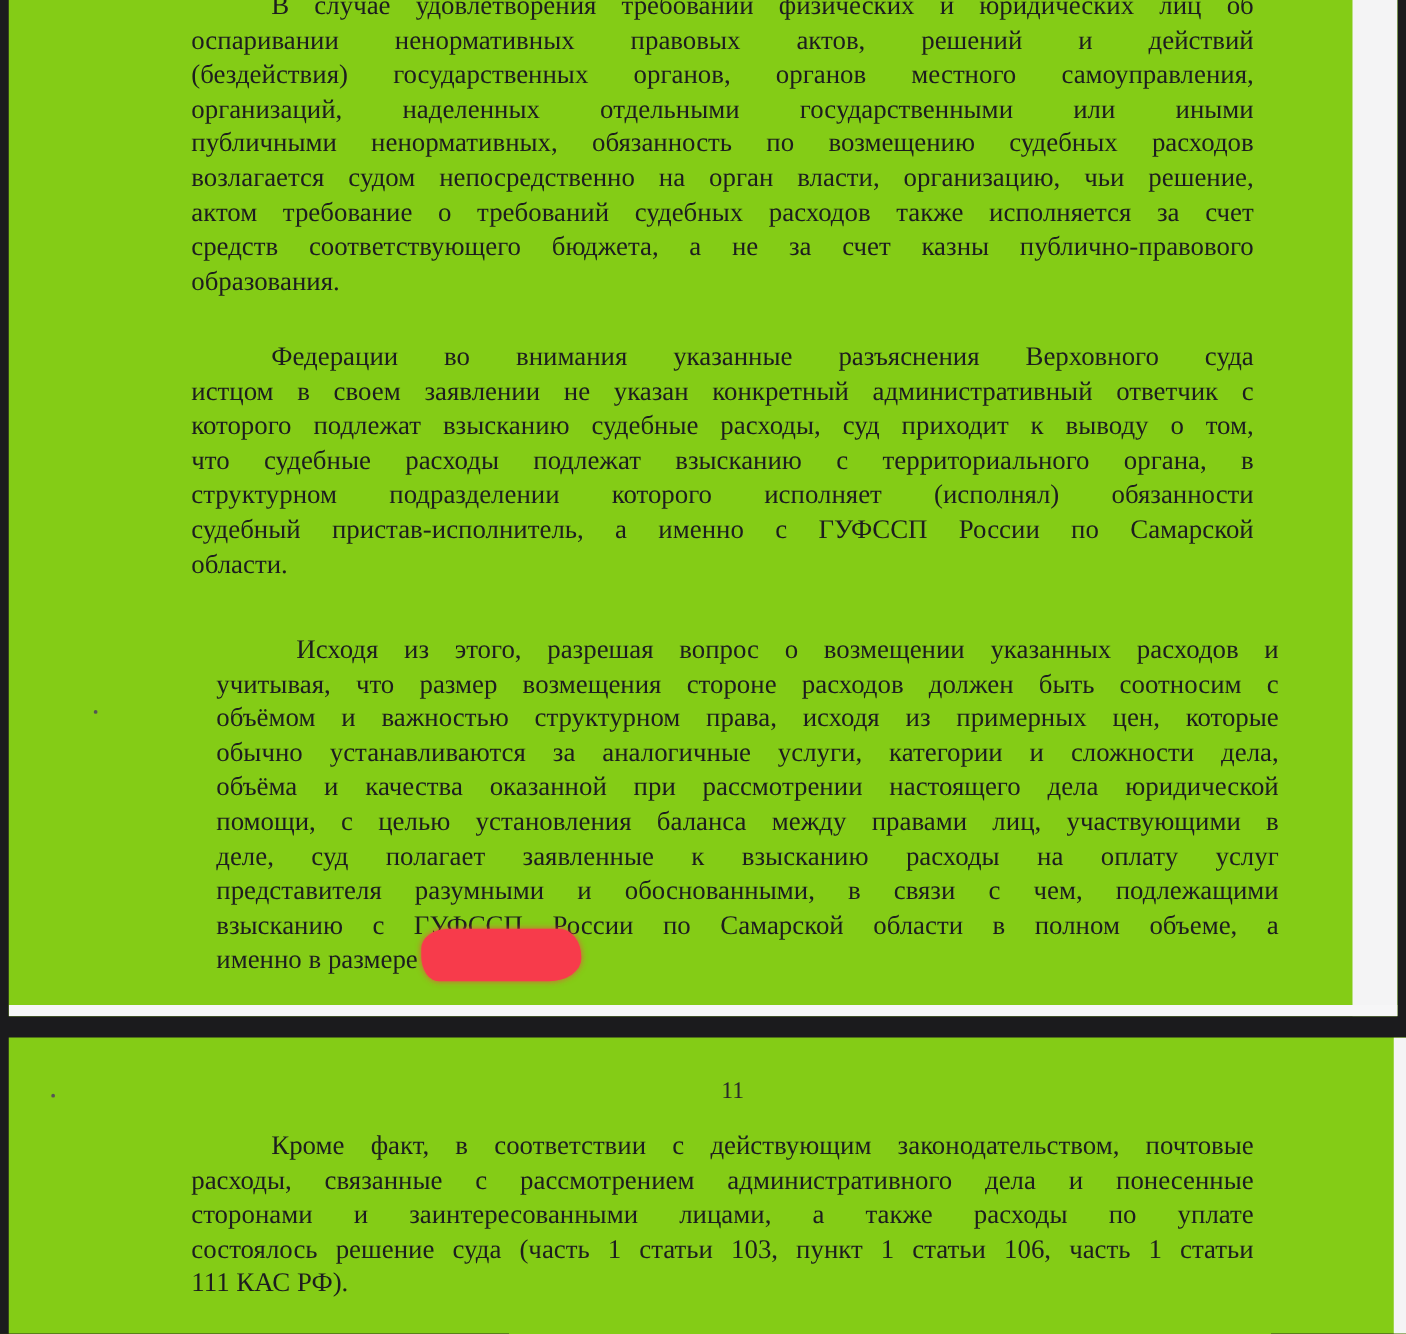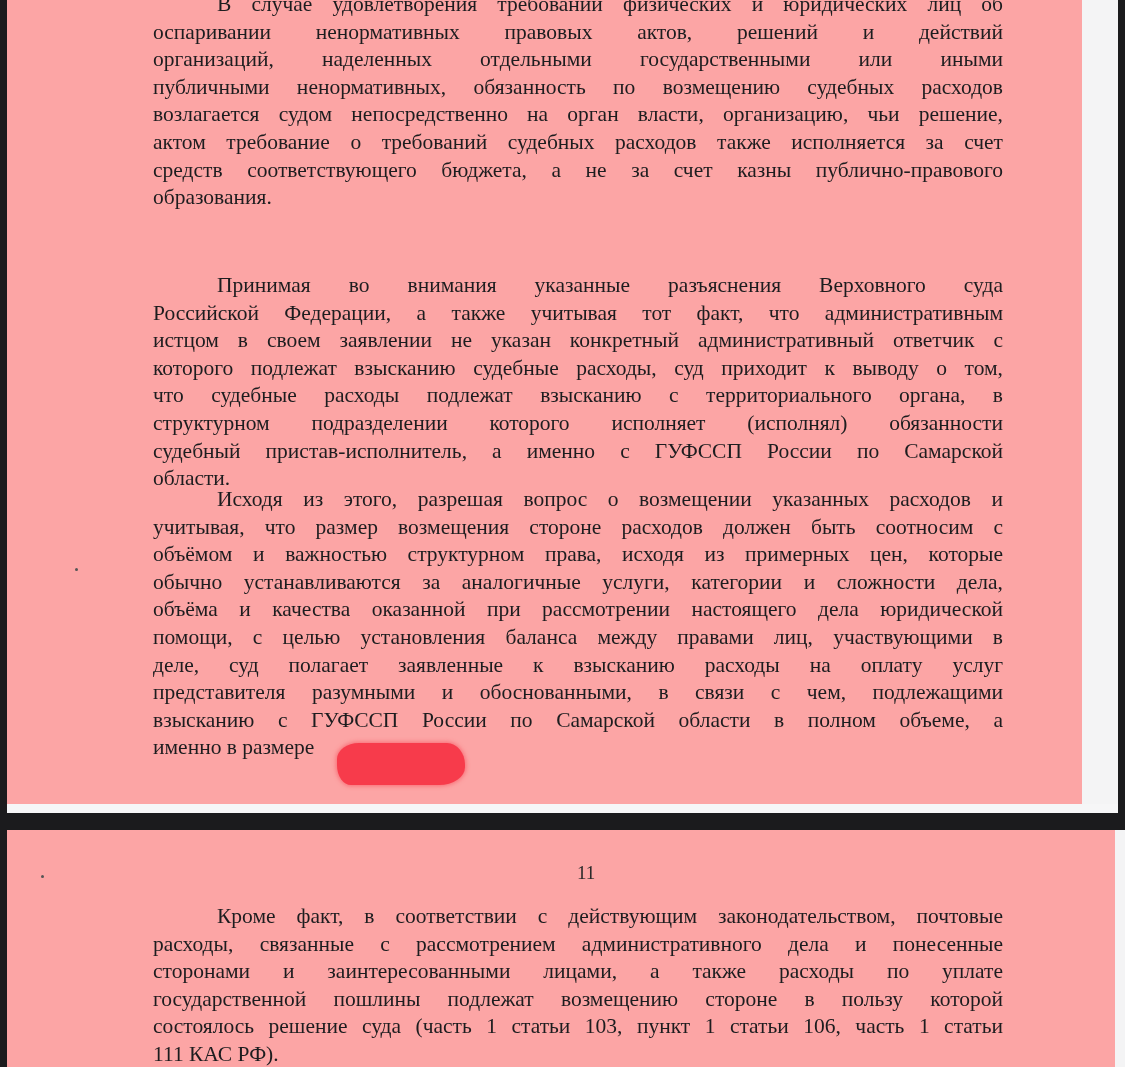--- a/index.html
+++ b/index.html
@@ -12,21 +12,21 @@
       height: 1067px;
       position: relative;
       overflow: hidden;
       font-family: "Liberation Serif", "DejaVu Serif", serif;
       color: #1a1a1a;
     }
     .page {
       position: absolute;
       left: 7px;
       width: 1111px;
-      background: #fca5a5;
+      background: #84cc16;
       overflow: hidden;
     }
     .page::after {
       content: "";
       position: absolute;
       top: 0;
       right: 0;
       width: 36px;
       height: 100%;
       background: #f4f4f5;
@@ -101,40 +101,40 @@
     }
   </style>
 </head>
 <body>
 
 <div class="page page-top">
 
   <div class="text-block" style="top:-9px;">
     <span class="line indent">В случае удовлетворения требований физических и юридических лиц об</span>
     <span class="line">оспаривании ненормативных правовых актов, решений и действий</span>
+    <span class="line">(бездействия) государственных органов, органов местного самоуправления,</span>
     <span class="line">организаций, наделенных отдельными государственными или иными</span>
     <span class="line">публичными ненормативных, обязанность по возмещению судебных расходов</span>
     <span class="line">возлагается судом непосредственно на орган власти, организацию, чьи решение,</span>
     <span class="line">актом требование о требований судебных расходов также исполняется за счет</span>
     <span class="line">средств соответствующего бюджета, а не за счет казны публично-правового</span>
     <span class="line last">образования.</span>
   </div>
 
   <div class="text-block" style="top:272px;">
-    <span class="line indent">Принимая во внимания указанные разъяснения Верховного суда</span>
-    <span class="line">Российской Федерации, а также учитывая тот факт, что административным</span>
+    <span class="line indent">Федерации во внимания указанные разъяснения Верховного суда</span>
     <span class="line">истцом в своем заявлении не указан конкретный административный ответчик с</span>
     <span class="line">которого подлежат взысканию судебные расходы, суд приходит к выводу о том,</span>
     <span class="line">что судебные расходы подлежат взысканию с территориального органа, в</span>
     <span class="line">структурном подразделении которого исполняет (исполнял) обязанности</span>
     <span class="line">судебный пристав-исполнитель, а именно с ГУФССП России по Самарской</span>
     <span class="line last">области.</span>
   </div>
 
-  <div class="text-block" style="top:486px;">
+  <div class="text-block" style="top:506px;margin-left:20px;">
     <span class="line indent">Исходя из этого, разрешая вопрос о возмещении указанных расходов и</span>
     <span class="line">учитывая, что размер возмещения стороне расходов должен быть соотносим с</span>
     <span class="line">объёмом и важностью структурном права, исходя из примерных цен, которые</span>
     <span class="line">обычно устанавливаются за аналогичные услуги, категории и сложности дела,</span>
     <span class="line">объёма и качества оказанной при рассмотрении настоящего дела юридической</span>
     <span class="line">помощи, с целью установления баланса между правами лиц, участвующими в</span>
     <span class="line">деле, суд полагает заявленные к взысканию расходы на оплату услуг</span>
     <span class="line">представителя разумными и обоснованными, в связи с чем, подлежащими</span>
     <span class="line">взысканию с ГУФССП России по Самарской области в полном объеме, а</span>
     <span class="line last">именно в размере</span>
@@ -145,17 +145,16 @@
 </div>
 
 <div class="page page-bottom">
   <div class="page-number">11</div>
   <div class="speck" style="left:34px; top:45px;"></div>
 
   <div class="text-block" style="top:73px;">
     <span class="line indent">Кроме факт, в соответствии с действующим законодательством, почтовые</span>
     <span class="line">расходы, связанные с рассмотрением административного дела и понесенные</span>
     <span class="line">сторонами и заинтересованными лицами, а также расходы по уплате</span>
-    <span class="line">государственной пошлины подлежат возмещению стороне в пользу которой</span>
     <span class="line">состоялось решение суда (часть 1 статьи 103, пункт 1 статьи 106, часть 1 статьи</span>
     <span class="line last">111 КАС РФ).</span>
   </div>
 </div>
 
 </body></html>

